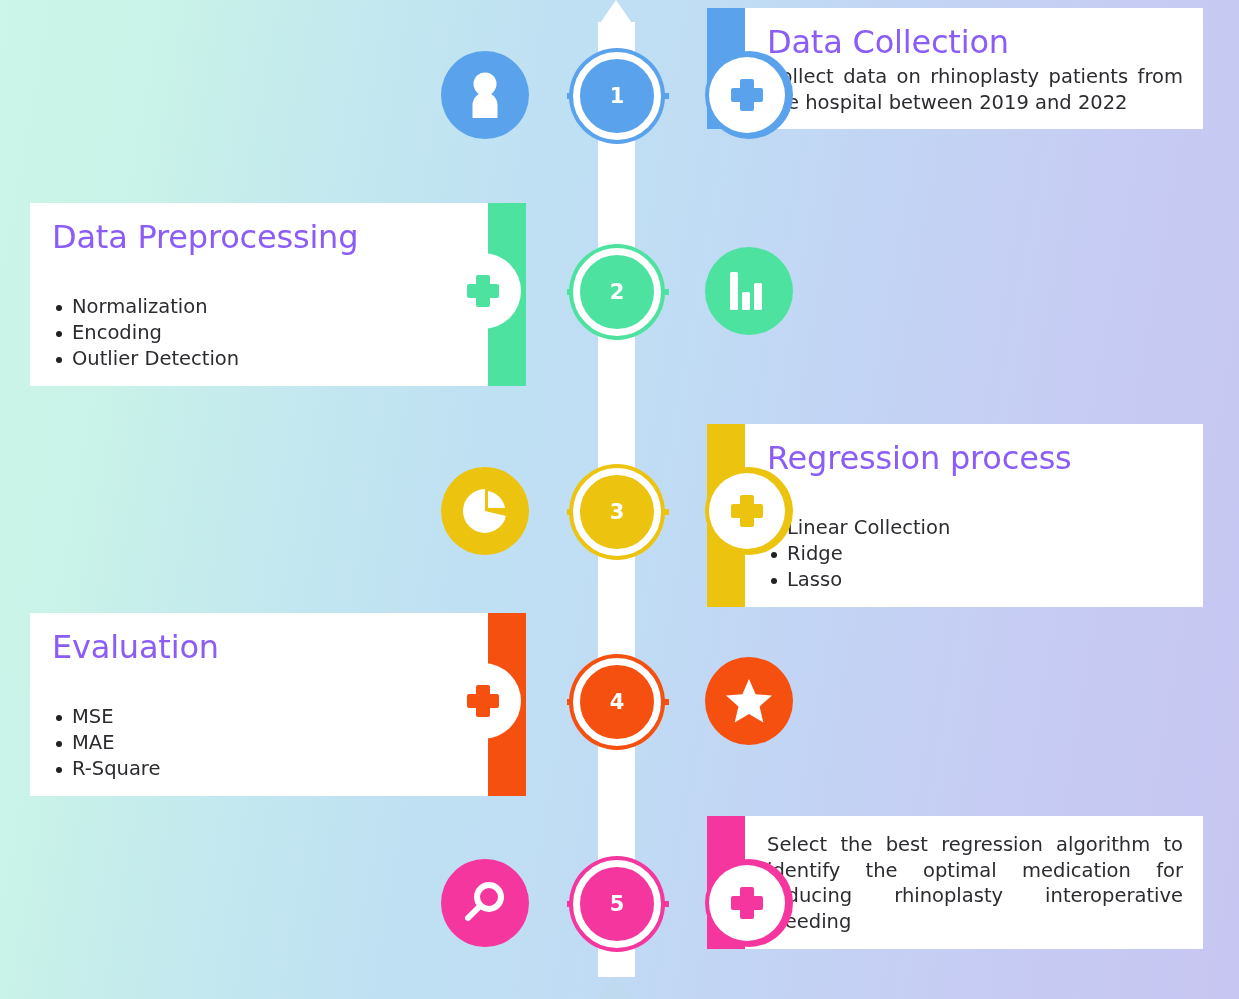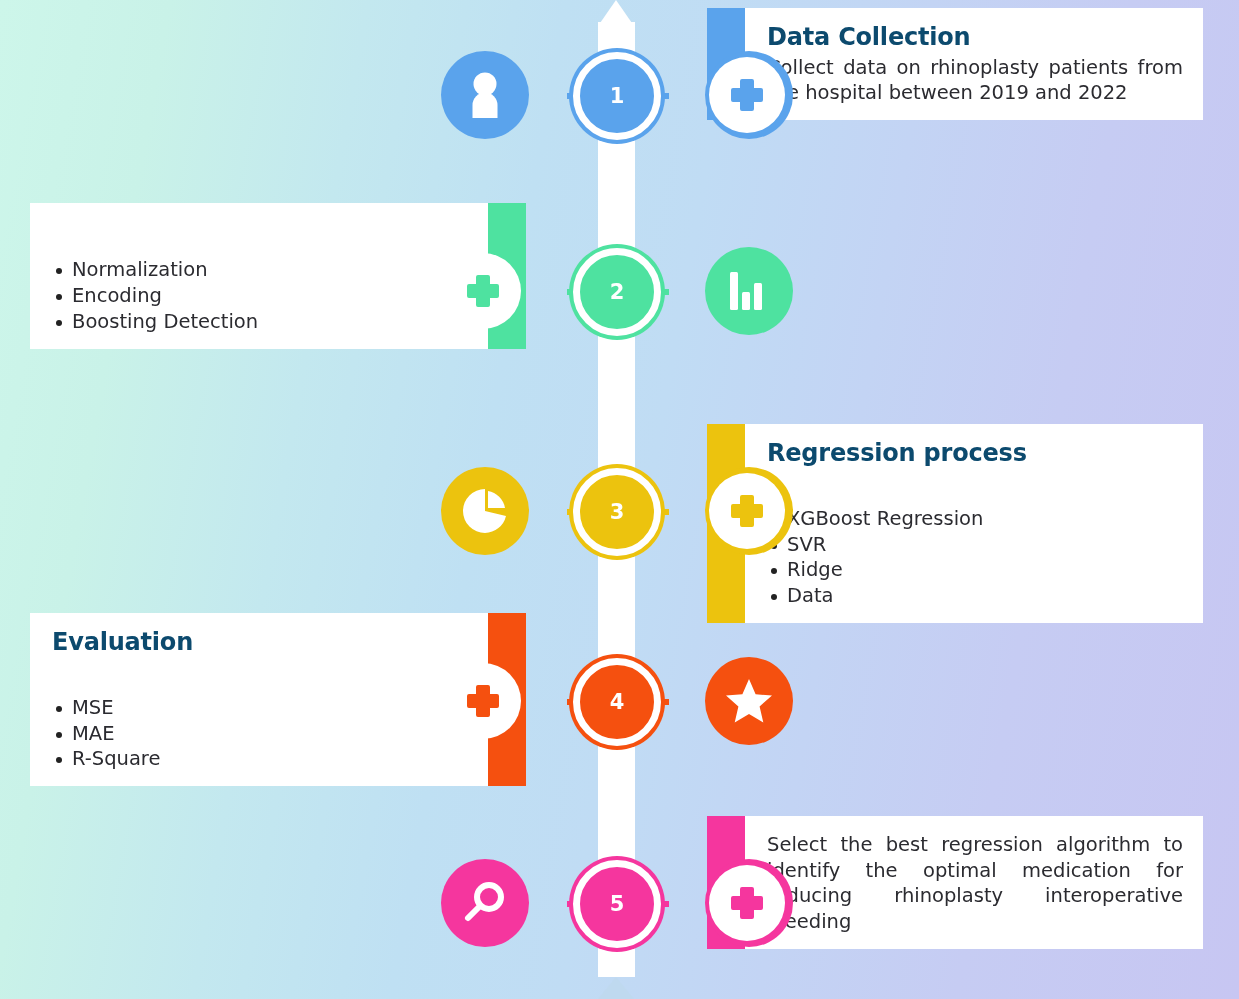--- a/index.html
+++ b/index.html
@@ -113,23 +113,23 @@
   .card {
     position:absolute;
     background:#ffffff;
     padding:16px 20px 14px 22px;
   }
   .card-right { left:745px; width:458px; }
   .card-left  { left:30px;  width:458px; }
 
   .card-title {
     font-family:"DejaVu Sans", sans-serif;
-    font-weight:bold;
-    font-size:24px;
-    color:#0c4a6e;
+    font-weight:normal;
+    font-size:32px;
+    color:#8b5cf6;
     line-height:1.15;
     margin-bottom:3px;
     letter-spacing:-0.2px;
   }
   .card-body {
     font-size:19.5px;
     color:#2b2b30;
     line-height:1.32;
     text-align:justify;
   }
@@ -198,24 +198,25 @@
         <path d="M15 4 h10 a2 2 0 0 1 2 2 v7 h7 a2 2 0 0 1 2 2 v10 a2 2 0 0 1 -2 2 h-7 v7 a2 2 0 0 1 -2 2 h-10 a2 2 0 0 1 -2 -2 v-7 h-7 a2 2 0 0 1 -2 -2 v-10 a2 2 0 0 1 2 -2 h7 v-7 a2 2 0 0 1 2 -2 z" fill="#5aa3ec"></path>
       </svg>
     </div>
   </div>
 </div>
 
 <div class="step step-2">
 
   <div class="card card-left" style="top:7px;">
     <div class="accent accent-on-right" style="background:#4ee2a0;"></div>
+    <div class="card-title">Data Preprocessing</div>
     <ul class="card-list">
       <li>Normalization</li>
       <li>Encoding</li>
-      <li>Boosting Detection</li>
+      <li>Outlier Detection</li>
     </ul>
   </div>
 
   <div class="cluster">
     <div class="connector conn-left" style="background:#4ee2a0;"></div>
     <div class="connector conn-right" style="background:#4ee2a0;"></div>
 
     <div class="icon-circle" style="background:#4ee2a0;left:0;opacity:0;"></div>
     <div class="plus-badge plus-badge-left">
       <svg width="40" height="40" viewBox="0 0 40 40" aria-hidden="true">
@@ -236,24 +237,23 @@
     </div>
   </div>
 </div>
 
 <div class="step step-3">
 
   <div class="card card-right" style="top:8px;">
     <div class="accent accent-on-left" style="background:#ecc30e;"></div>
     <div class="card-title">Regression process</div>
     <ul class="card-list">
-      <li>XGBoost Regression</li>
-      <li>SVR</li>
+      <li>Linear Collection</li>
       <li>Ridge</li>
-      <li>Data</li>
+      <li>Lasso</li>
     </ul>
   </div>
 
   <div class="cluster">
     <div class="connector conn-left" style="background:#ecc30e;"></div>
     <div class="connector conn-right" style="background:#ecc30e;"></div>
 
     <div class="icon-circle" style="background:#ecc30e;">
       <svg width="46" height="46" viewBox="0 0 46 46" aria-hidden="true">
         <path d="M23 23 L23 1 A22 22 0 0 0 23 45 A22 22 0 0 0 44 28 Z" fill="#fff"></path>

